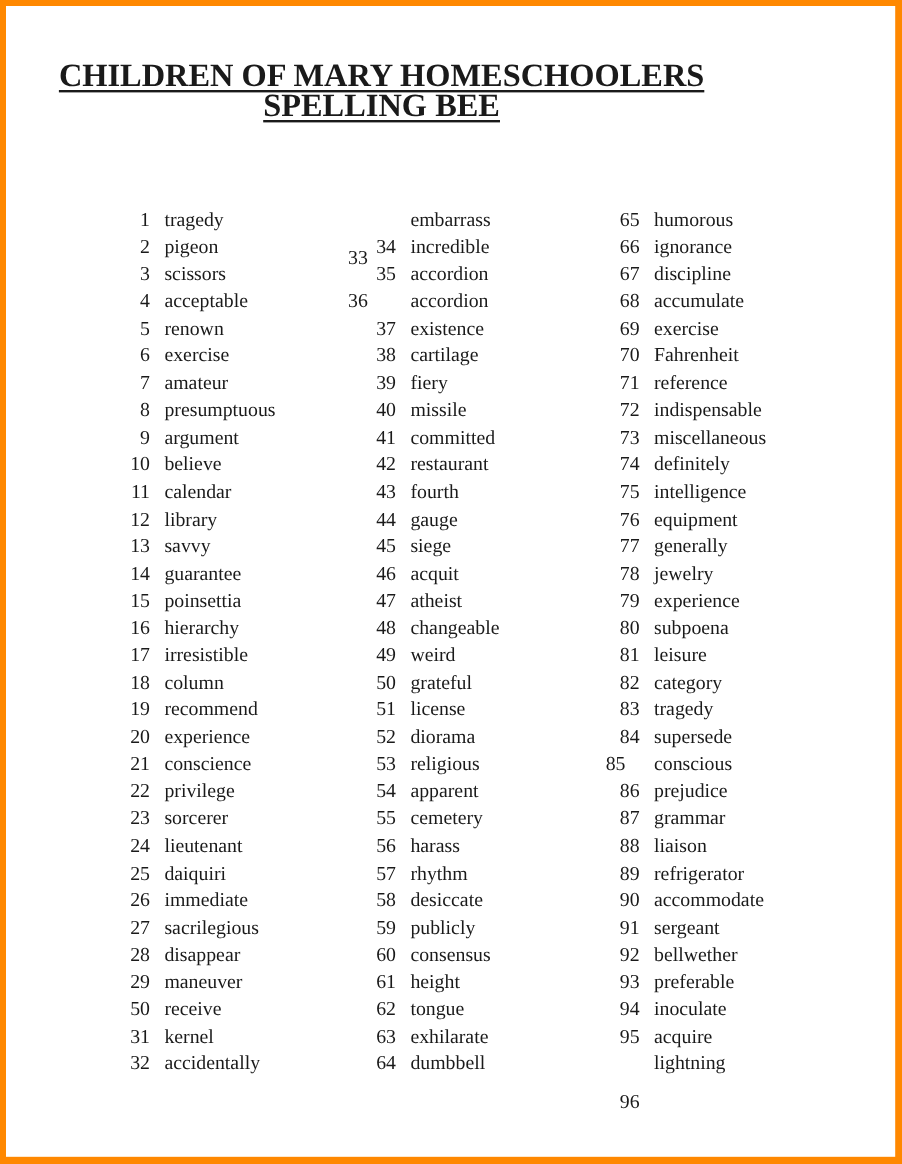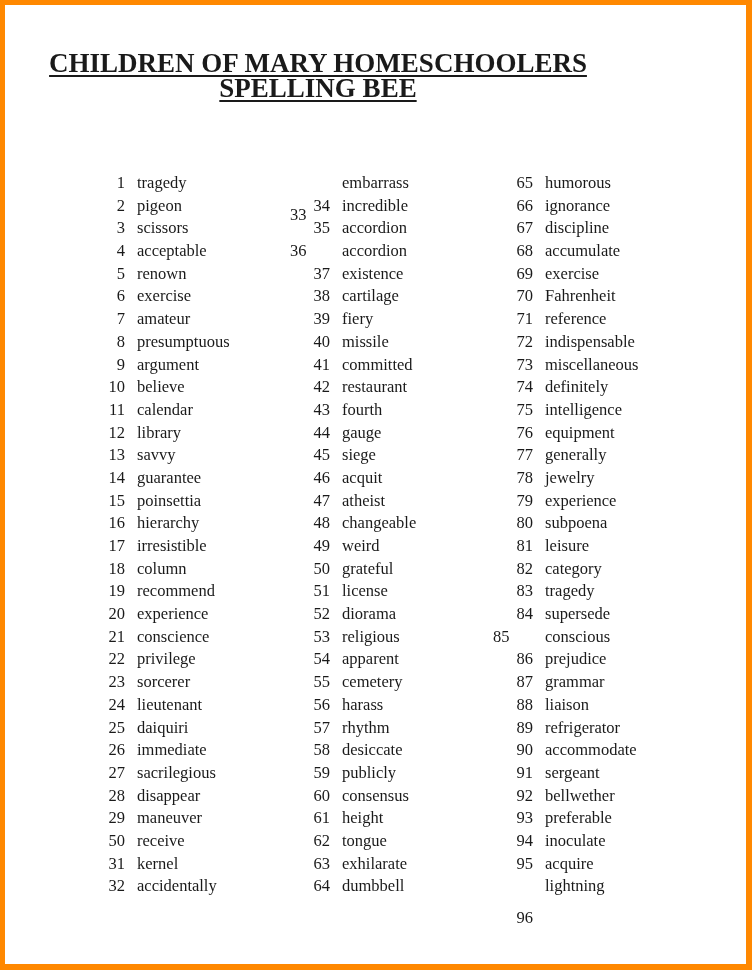--- a/index.html
+++ b/index.html
@@ -379,21 +379,21 @@
       </div>
       <div class="row">
         <span class="numbox" style="text-align: right;">83</span>
         <span class="wordbox">tragedy</span>
       </div>
       <div class="row">
         <span class="numbox" style="text-align: right;">84</span>
         <span class="wordbox">supersede</span>
       </div>
       <div class="row">
-        <span class="numbox" style="text-align: left;">85</span>
+        <span class="numbox" style="text-align: center;">85</span>
         <span class="wordbox">conscious</span>
       </div>
       <div class="row">
         <span class="numbox" style="text-align: right;">86</span>
         <span class="wordbox">prejudice</span>
       </div>
       <div class="row">
         <span class="numbox" style="text-align: right;">87</span>
         <span class="wordbox">grammar</span>
       </div>

